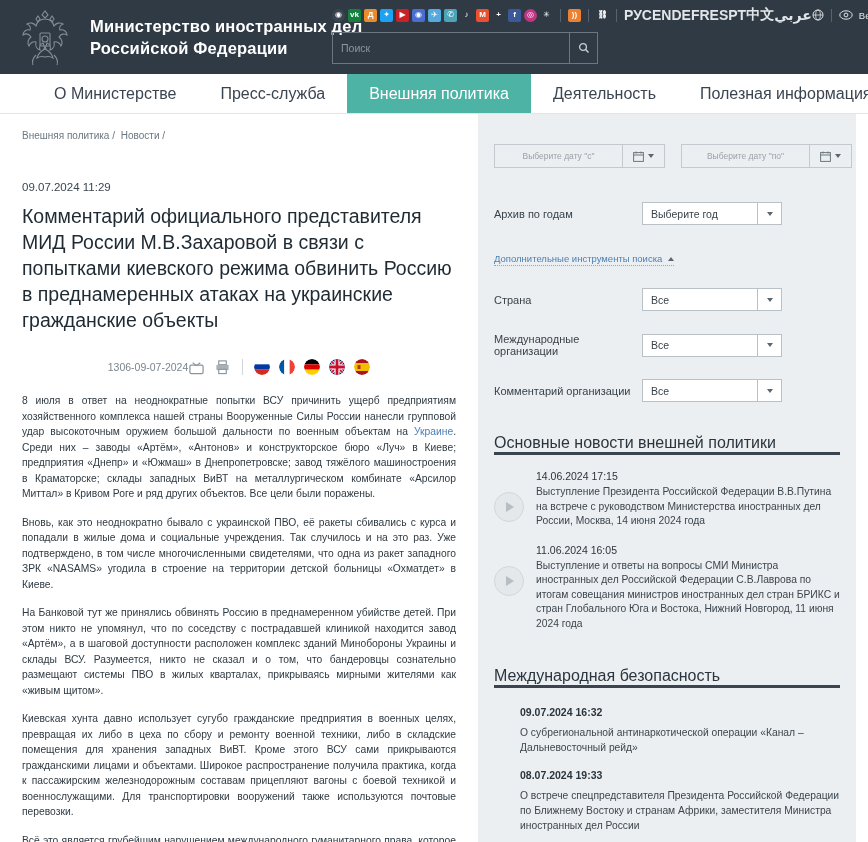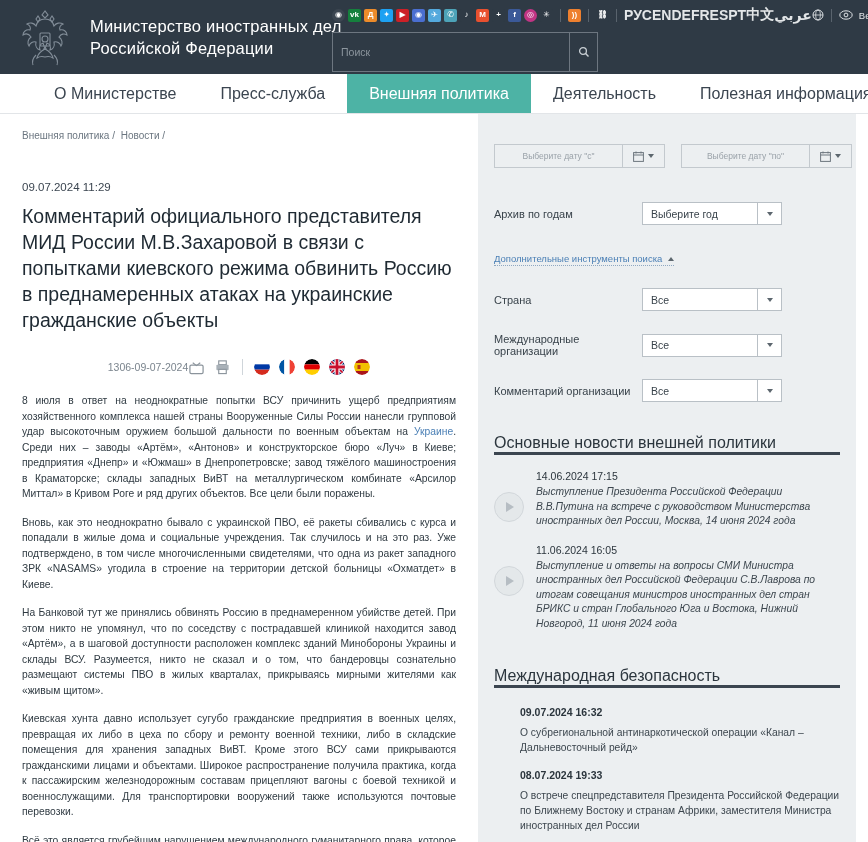--- a/index.html
+++ b/index.html
@@ -20,21 +20,21 @@
     display: flex;
     align-items: center;
     padding-left: 14px;
   }
   .emblem { width: 62px; height: 64px; flex: 0 0 62px; opacity: .92; }
   .site-title {
     color: #fff;
     font-size: 16.5px;
     line-height: 22px;
     margin-left: 14px;
-    font-weight: 400;
+    font-weight: 700;
     letter-spacing: .2px;
   }
 
   .top-right { position: absolute; right: 8px; top: 6px; width: 528px; }
   .social-row {
     display: flex; align-items: center; gap: 3px;
     height: 18px; justify-content: flex-start;
   }
   .sicon {
     width: 13px; height: 13px; border-radius: 2px;
@@ -46,21 +46,21 @@
   .sep-v { width: 1px; height: 13px; background: #59636d; margin: 0 4px; flex: 0 0 1px; }
   .lang-list { display: flex; align-items: center; color: #e3e6e8; font-size: 14px; white-space: nowrap; font-weight: bold; }
   .lang-list span { cursor: pointer; }
   .globe { width: 12px; height: 12px; }
   .lowvision { display: flex; align-items: center; gap: 6px; color: #e3e6e8; font-size: 9.5px; white-space: nowrap; }
 
   .search-wrap {
     margin-top: 8px;
     display: flex; align-items: stretch;
     border: 1px solid #6d7680;
-    width: 266px; height: 40px;
+    width: 266px; height: 32px;
     margin-left: 0;
   }
   .search-input {
     flex: 1; background: transparent; border: 0; outline: none;
     color: #c9cfd4; font-size: 10.5px; padding: 0 8px;
     font-family: "Liberation Sans", sans-serif;
   }
   .search-input::placeholder { color: #8d969e; }
   .search-btn {
     width: 28px; background: transparent; border: 0; border-left: 1px solid #6d7680;
@@ -165,21 +165,21 @@
     width: 30px; height: 30px; border-radius: 50%; border: 1px solid #d2d7db;
     background: #e4e8ea; flex: 0 0 30px; margin-top: 22px;
     display: flex; align-items: center; justify-content: center; cursor: pointer;
   }
   .play-tri {
     width: 0; height: 0; border-top: 5px solid transparent;
     border-bottom: 5px solid transparent; border-left: 8px solid #b6bdc3; margin-left: 2px;
   }
   .news-body { flex: 1; }
   .news-date { font-size: 10.5px; color: #2b353d; margin-bottom: 3px; }
-  .news-text { font-size: 10.3px; line-height: 14.5px; color: #3c464e; cursor: pointer; font-style: italic; }
+  .news-text { font-size: 10.3px; line-height: 14.5px; color: #3c464e; cursor: pointer; }
 
   .sec-item { padding: 14px 0 0 0; margin-left: 26px; }
   .sec-date { font-size: 10.5px; color: #2b353d; font-weight: bold; margin-bottom: 7px; }
   .sec-text { font-size: 10.3px; line-height: 15px; color: #3c464e; cursor: pointer; }
 </style>
 </head>
 <body>
 
 <div class="header">
   <svg class="emblem" viewBox="0 0 62 64">

